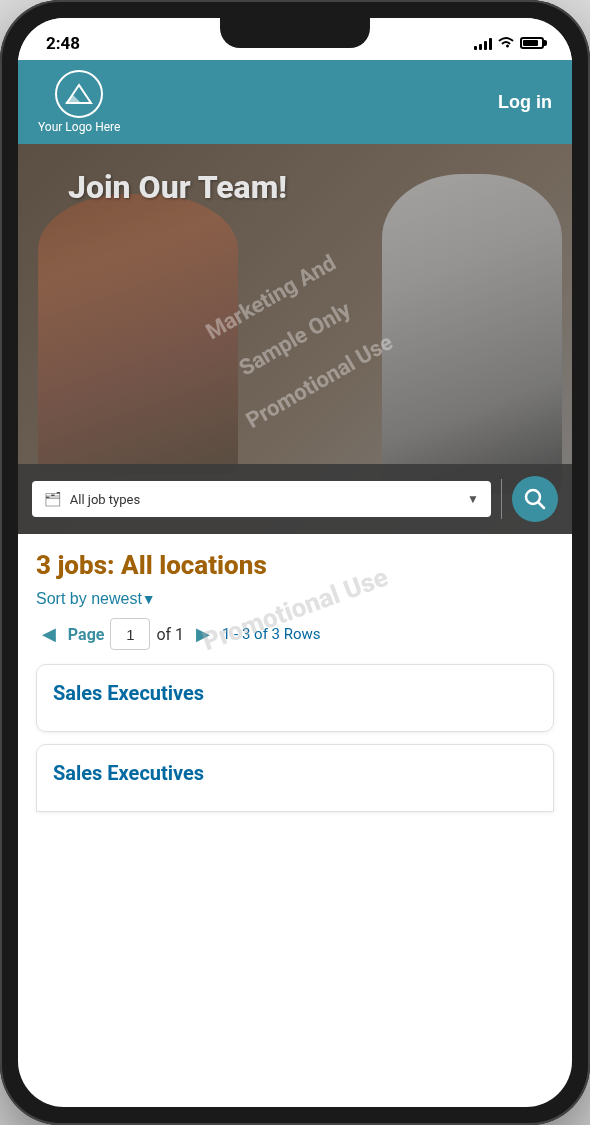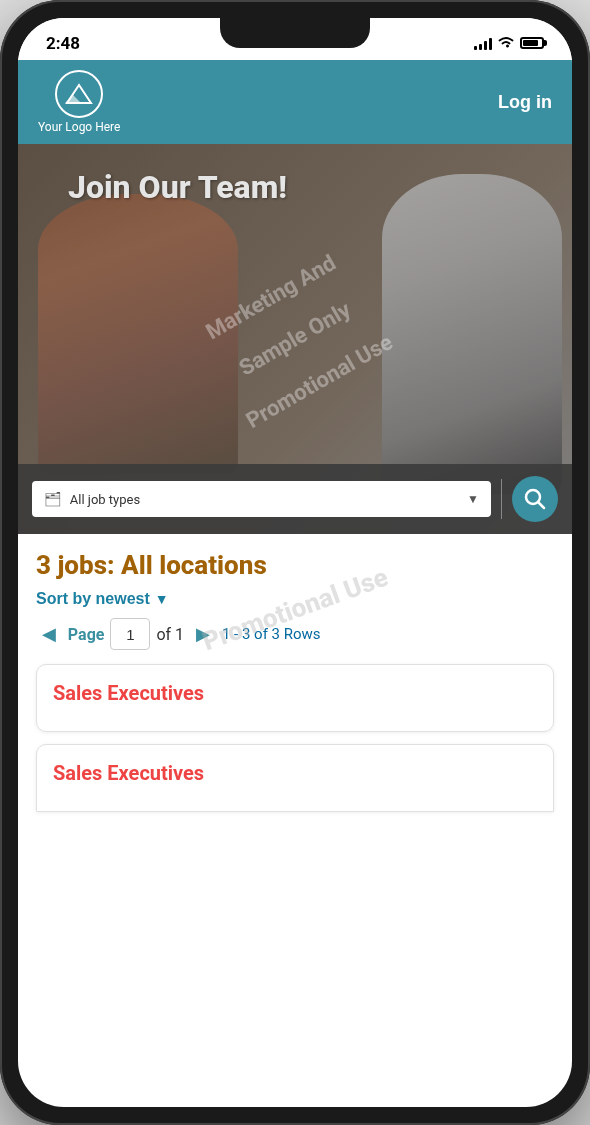--- a/index.html
+++ b/index.html
@@ -328,25 +328,24 @@
     .sort-row {
       margin-top: 10px;
       margin-bottom: 10px;
     }
 
     .sort-btn {
       background: none;
       border: none;
       color: #1a7fa0;
       font-size: 16px;
-      font-weight: 700;
+      font-weight: 400;
       cursor: pointer;
       display: flex;
       align-items: center;
-      gap: 5px;
     }
 
     .sort-arrow {
       color: #1a7fa0;
       font-size: 14px;
     }
 
     
     .pagination-row {
       display: flex;
@@ -395,21 +394,21 @@
     
     .job-card {
       border: 1px solid #e0e0e0;
       border-radius: 10px;
       padding: 16px;
       margin-bottom: 12px;
       box-shadow: 0 1px 4px rgba(0,0,0,0.07);
     }
 
     .job-title {
-      color: #ef4444;
+      color: #0369a1;
       font-size: 20px;
       font-weight: 700;
       margin-bottom: 10px;
     }
 
     .apply-btn {
       background: #3a7a8a;
       color: #fff;
       border: none;
       border-radius: 24px;

